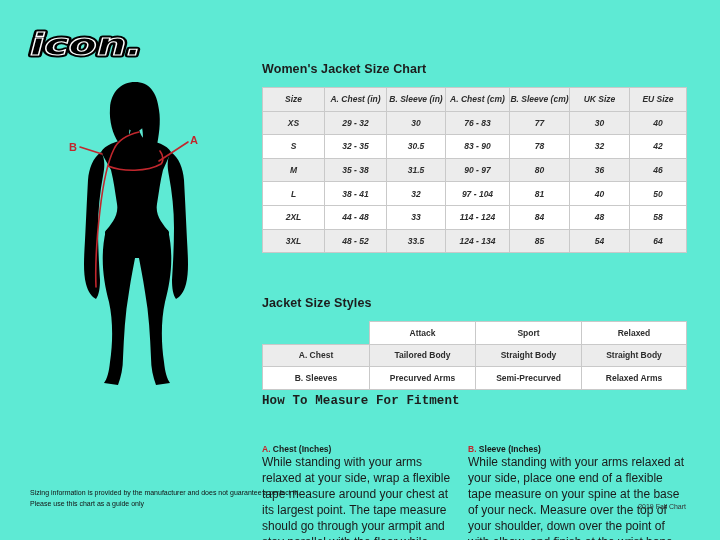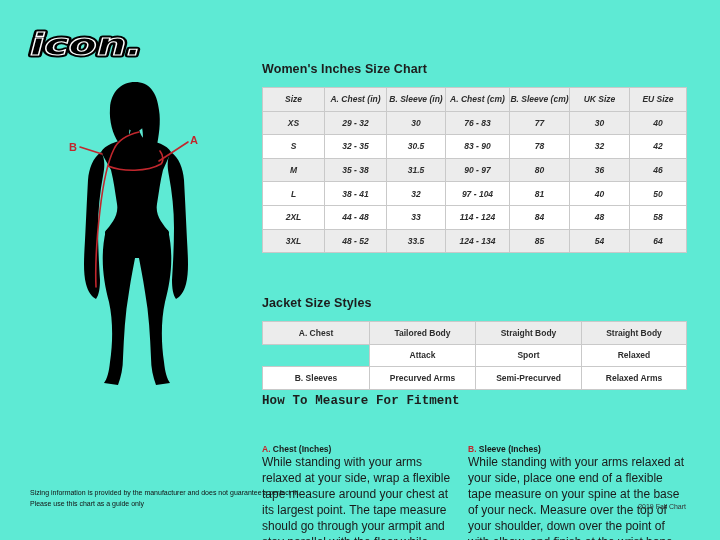--- a/index.html
+++ b/index.html
@@ -102,21 +102,21 @@
         <path d="M104,52 C92,55 83,60 79,69 C72,83 68,104 65,130 C62,156 60,184 61,207" stroke="#c1272d"></path>
         <path d="M45,67 L67,74" stroke="#c1272d"></path>
       </g>
       <g font-family="'Liberation Sans', sans-serif" font-size="11" font-weight="700">
         <text x="155" y="64" fill="#c1272d">A</text>
         <text x="34" y="71" fill="#c1272d">B</text>
       </g>
     </svg>
   </div>
 
-  <div class="abs section-title title-sizechart">Women's Inches Size Chart</div>
+  <div class="abs section-title title-sizechart">Women's Jacket Size Chart</div>
 
   <table class="abs size-table">
     <colgroup>
       <col style="width:62px">
         <col style="width:62px">
         <col style="width:59px">
       <col style="width:64px">
         <col style="width:60px">
         <col style="width:60px">
         <col style="width:57px">
@@ -192,30 +192,30 @@
 
   <table class="abs styles-table">
     <colgroup>
       <col style="width:107px">
         <col style="width:106px">
         <col style="width:106px">
         <col style="width:105px">
     </colgroup>
     <tbody>
         <tr>
+      <th class="noborder"></th>
+      <th class="white">Attack</th>
+      <th class="white">Sport</th>
+      <th class="white">Relaxed</th>
+    </tr>
+    <tr>
       <td class="shade">A. Chest</td>
       <td class="shade">Tailored Body</td>
       <td class="shade">Straight Body</td>
       <td class="shade">Straight Body</td>
-    </tr>
-    <tr>
-      <th class="noborder"></th>
-      <th class="white">Attack</th>
-      <th class="white">Sport</th>
-      <th class="white">Relaxed</th>
     </tr>
     <tr>
       <td class="white">B. Sleeves</td>
       <td class="white">Precurved Arms</td>
       <td class="white">Semi-Precurved</td>
       <td class="white">Relaxed Arms</td>
     </tr>
   </tbody>
     </table>
 

